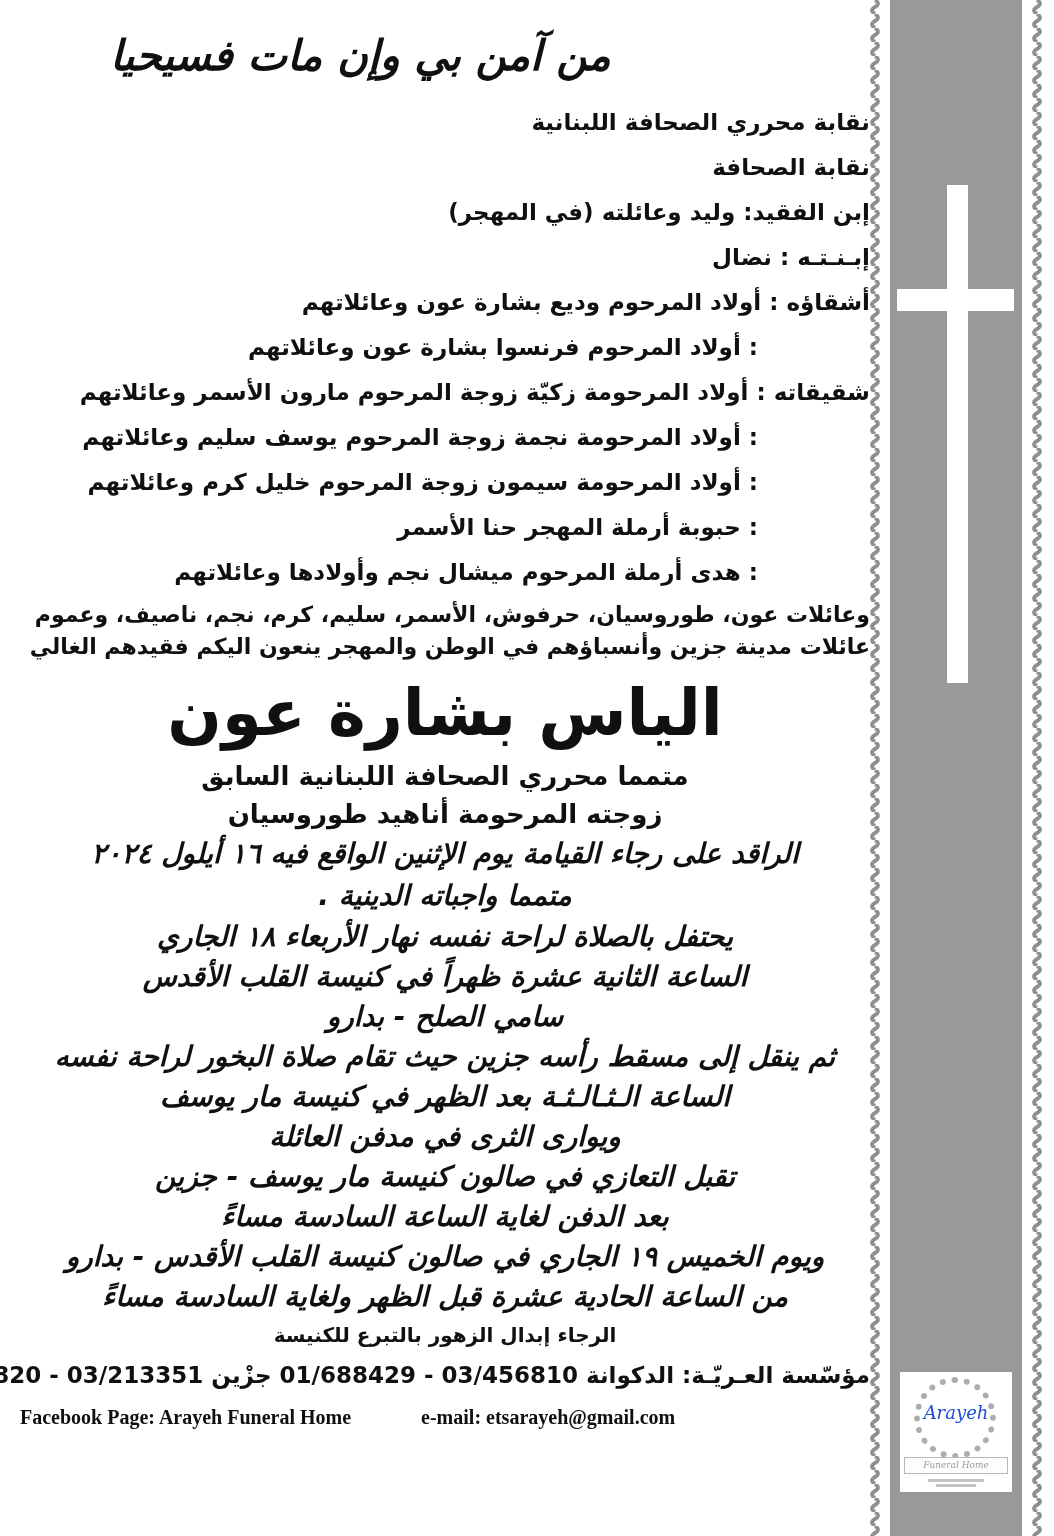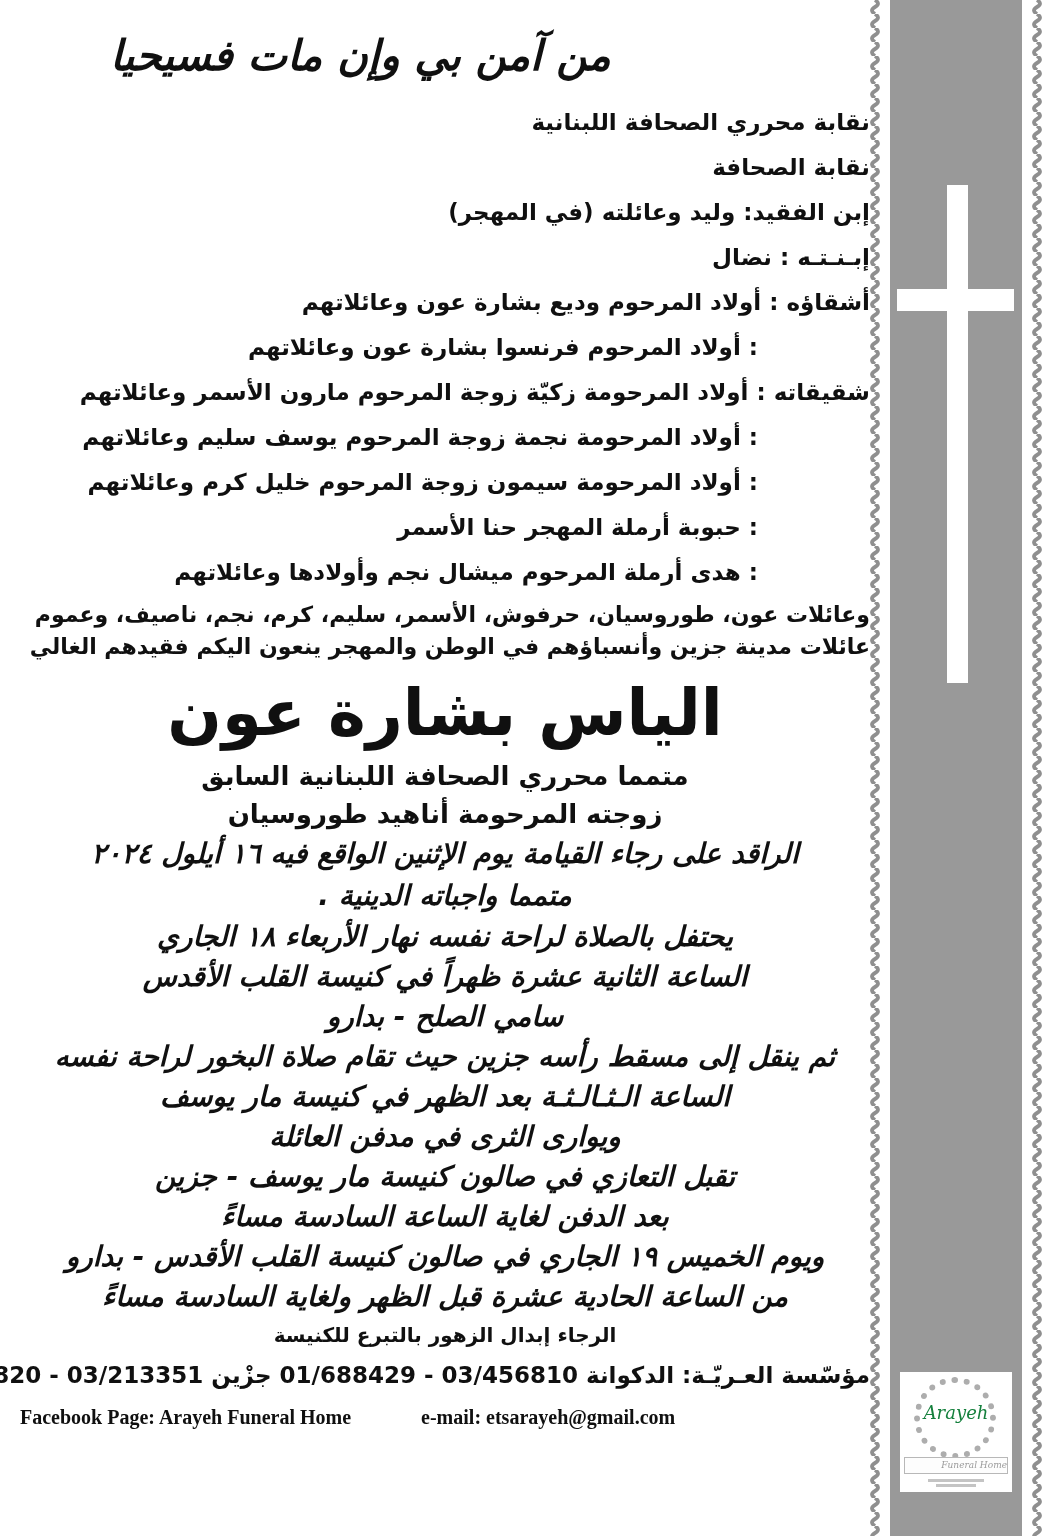--- a/index.html
+++ b/index.html
@@ -109,27 +109,27 @@
     position:absolute;top:5px;left:14px;
     width:70px;height:70px;
     border:6px dotted #adadad;
     border-radius:50%;
   }
   .logo-name{
     position:absolute;top:30px;left:0;right:0;
     text-align:center;
     font-family:"DejaVu Serif",serif;
     font-style:italic;
-    font-size:18px;color:#15803d;
+    font-size:18px;color:#1d4ed8;
   }
   .banner{
     position:absolute;bottom:18px;left:4px;right:4px;
     height:15px;line-height:15px;
     border:1px solid #b8b8b8;background:#fdfdfd;
-    text-align:right;
+    text-align:center;
     font-family:"DejaVu Serif",serif;
     font-style:italic;
     font-size:9px;color:#9b9b9b;
     overflow:hidden;
   }
   .tinybar{position:absolute;background:#c4c4c4;height:3px;}
   .b1{bottom:10px;left:28px;width:56px;}
   .b2{bottom:5px;left:36px;width:40px;}
 </style>
 </head>

